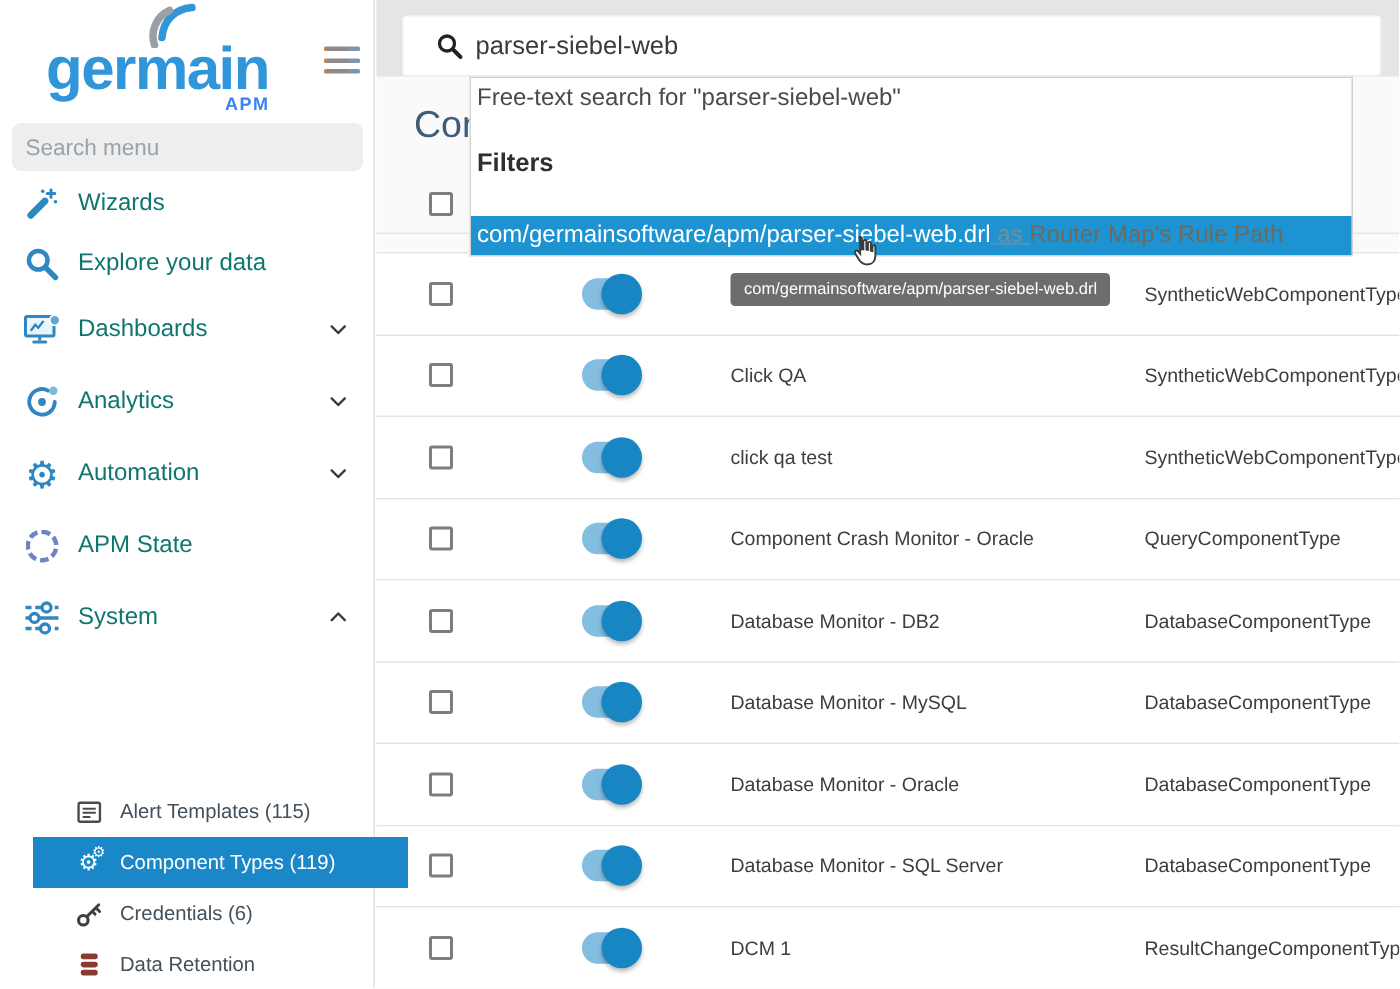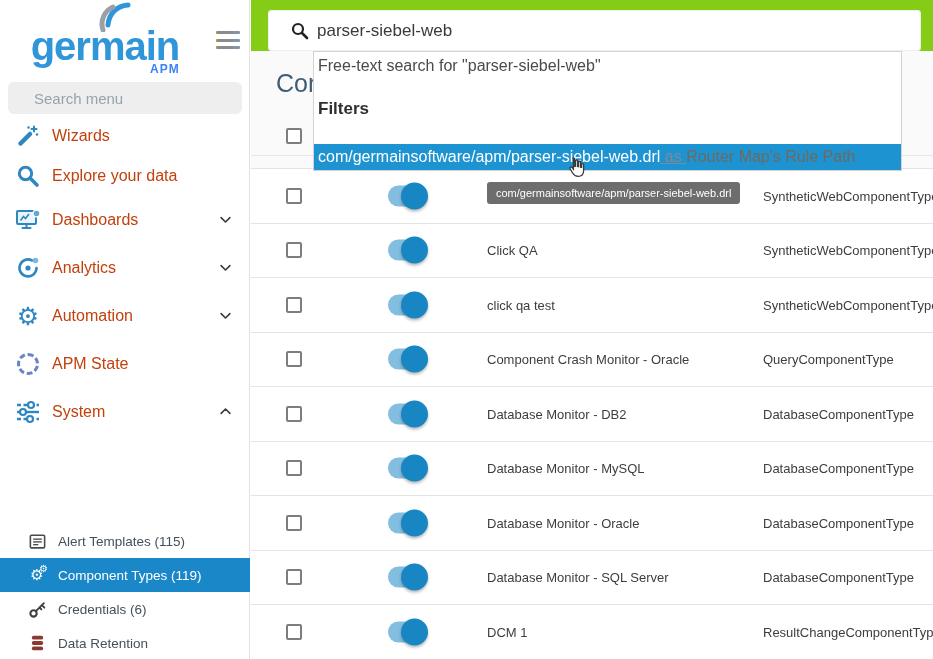--- a/index.html
+++ b/index.html
@@ -10,45 +10,45 @@
   
   .sidebar { position:absolute; left:0; top:0; width:250px; height:659px; background:#fff; border-right:1px solid #e2e2e2; z-index:20; }
   .logo { position:absolute; left:0; top:0; width:250px; height:80px; }
   .logo-swoosh { position:absolute; left:92px; top:2px; }
   .logo-text { position:absolute; left:0; top:24px; width:210px; text-align:center; font-size:40px; font-weight:bold; letter-spacing:-1px; color:#3096d9; }
   .logo-sub { position:absolute; left:150px; top:62px; font-size:12px; font-weight:bold; letter-spacing:1px; color:#3b82f6; }
   .hamburger { position:absolute; left:216px; top:31px; width:24px; height:21px; cursor:pointer; }
   .hamburger .bar { height:3px; border-radius:1px; margin-bottom:4.5px;
      background:linear-gradient(90deg,#b98a4e 0 2px,#8b8b8b 2px 17px,#7e95ad 17px 24px); }
   .menu-search { position:absolute; left:8px; top:82px; width:234px; height:32px; background:#eeeeee; border-radius:6px; }
-  .menu-search input { width:100%; height:100%; border:none; background:transparent; outline:none; padding-left:26px; font-size:15px; color:#4a4a4a; font-family:inherit; }
+  .menu-search input { width:100%; height:100%; border:none; background:transparent; outline:none; padding-left:9px; font-size:15px; color:#4a4a4a; font-family:inherit; }
   .menu-search input::placeholder { color:#97a2ab; opacity:1; }
 
   .nav { position:absolute; left:0; top:116px; width:250px; }
   .nav-item { position:relative; width:250px; height:48px; cursor:pointer; }
   .nav-item.small { height:40px; }
   .nav-icon { position:absolute; left:14px; top:50%; transform:translateY(-50%); width:28px; height:28px; display:flex; align-items:center; justify-content:center; }
-  .nav-label { position:absolute; left:52px; top:50%; transform:translateY(-50%); font-size:16px; color:#c2410c; }
+  .nav-label { position:absolute; left:52px; top:50%; transform:translateY(-50%); font-size:16px; color:#0f766e; }
   .nav-chevron { position:absolute; right:16px; top:50%; transform:translateY(-50%); width:16px; height:16px; }
   .uni-gear { font-size:25px; line-height:1; color:#2f87c2; font-family:"DejaVu Sans",sans-serif; }
   .dash-circle { width:22px; height:22px; border:3px dashed #6d83c6; border-radius:50%; display:inline-block; }
 
-  .subnav { position:absolute; left:0; top:524px; width:250px; }
+  .subnav { position:absolute; left:0; top:524px; width:250px;padding-left:22px; }
   .sub-item { position:relative; width:250px; height:34px; cursor:pointer; }
   .sub-icon { position:absolute; left:26px; top:50%; transform:translateY(-50%); width:22px; height:22px; display:flex; align-items:center; justify-content:center; }
   .sub-label { position:absolute; left:58px; top:50%; transform:translateY(-50%); font-size:13.5px; color:#44505a; }
   .sub-item.selected { background:#1a87c9; }
   .sub-item.selected .sub-label { color:#fff; }
   .uni-gears { font-size:15px; line-height:1; color:#3f3f3f; font-family:"DejaVu Sans",sans-serif; position:relative; }
   .uni-gears .g2 { position:absolute; font-size:10px; left:9px; top:-4px; }
   .sub-item.selected .uni-gears { color:#fff; }
 
   
   .main { position:absolute; left:251px; top:0; width:682px; height:659px; background:#fafafa; }
-  .topband { position:absolute; left:0; top:0; width:682px; height:51px; background:#84cc16; }
+  .topband { position:absolute; left:0; top:0; width:682px; height:51px; background:#e5e5e5; }
   .searchbox { position:absolute; left:17px; top:10px; width:653px; height:41px; background:#fff; border:1px solid #efefef; border-radius:3px; }
   .search-glyph { position:absolute; left:22px; top:11px; }
   .search-query { position:absolute; left:48px; top:0; height:39px; line-height:39px; font-size:17px; color:#3a3a3a; }
   .page-title { position:absolute; left:25px; top:66px; font-size:25px; line-height:34px; color:#3e5c76; font-weight:400; }
   .hdr-check { position:absolute; left:35px; top:128px; }
   .hdr-divider { position:absolute; left:0; top:155px; width:682px; height:1px; background:#e6e6e6; }
 
   .rows { position:absolute; left:0; top:168px; width:682px; border-top:1px solid #e4e4e4; }
   .trow { position:relative; width:682px; height:54.5px; background:#fff; border-bottom:1px solid #e4e4e4; }
   .cbx { position:absolute; width:16px; height:16px; border:2px solid #7d7d7d; border-radius:2px; background:#fff; display:inline-block; }

